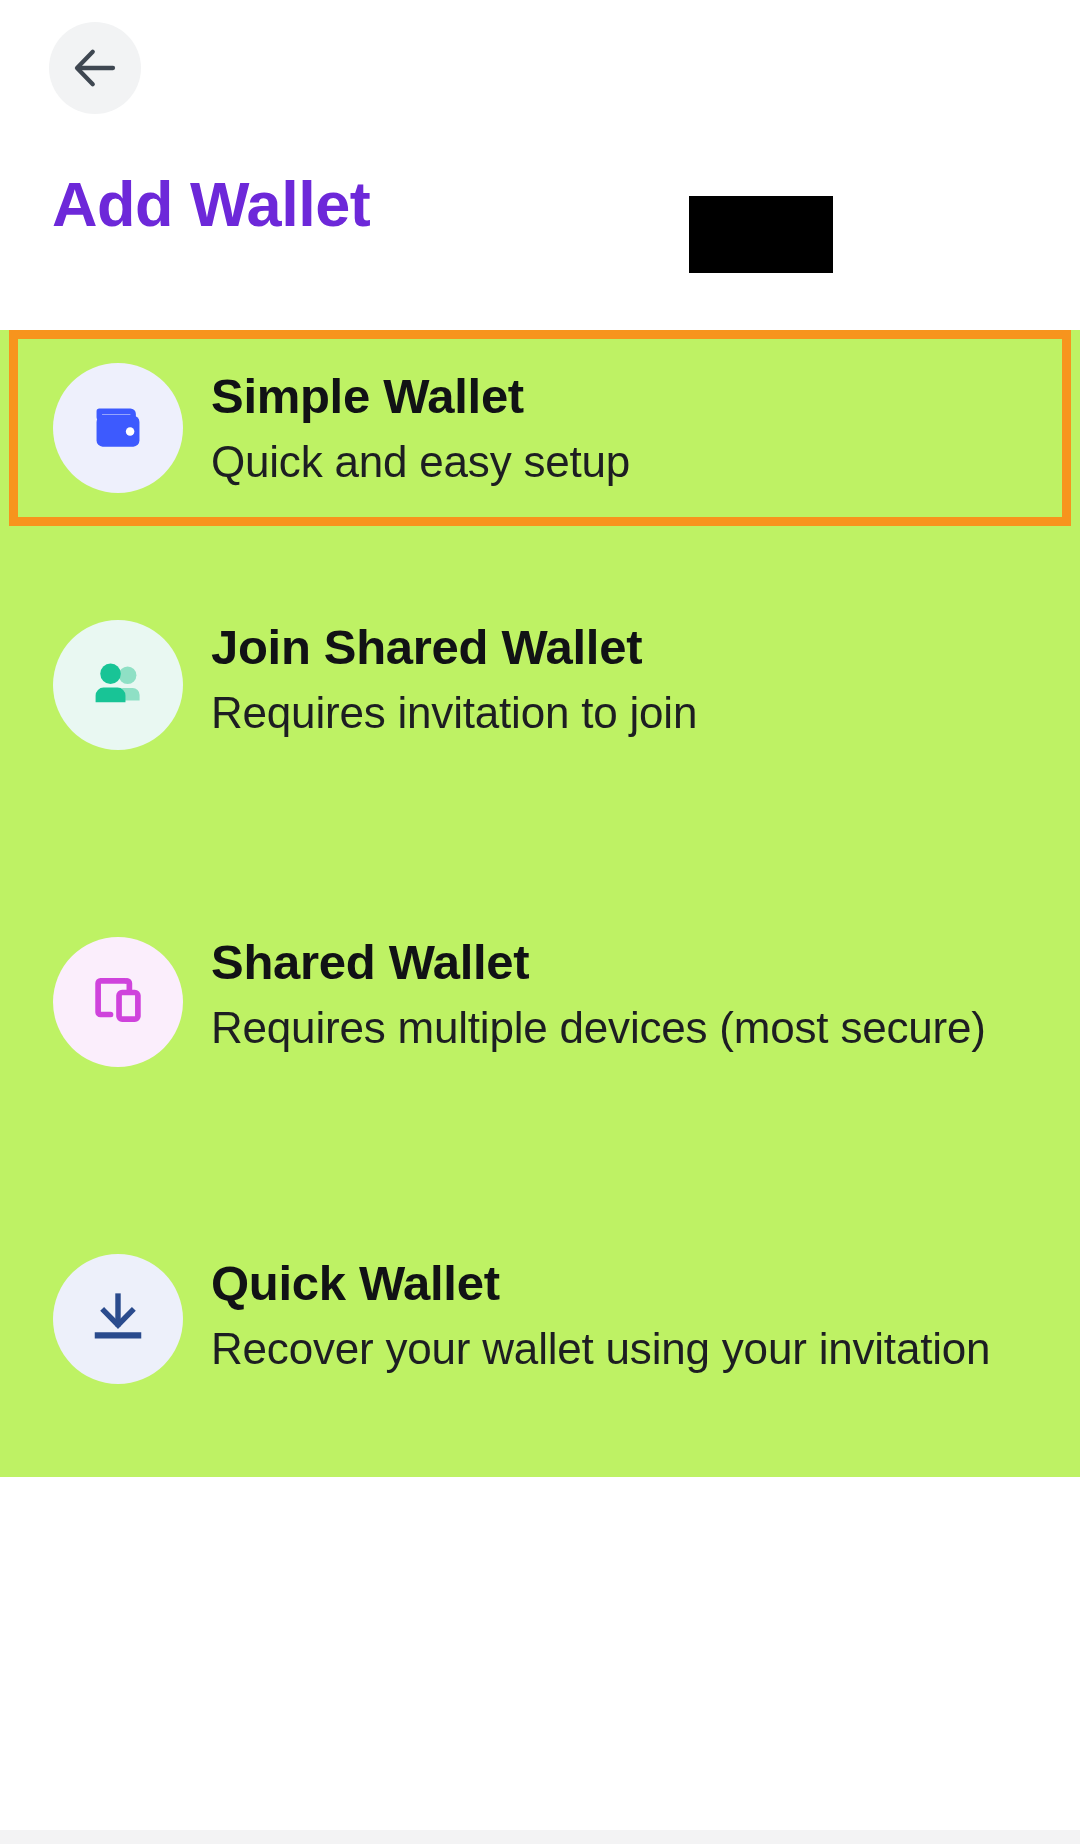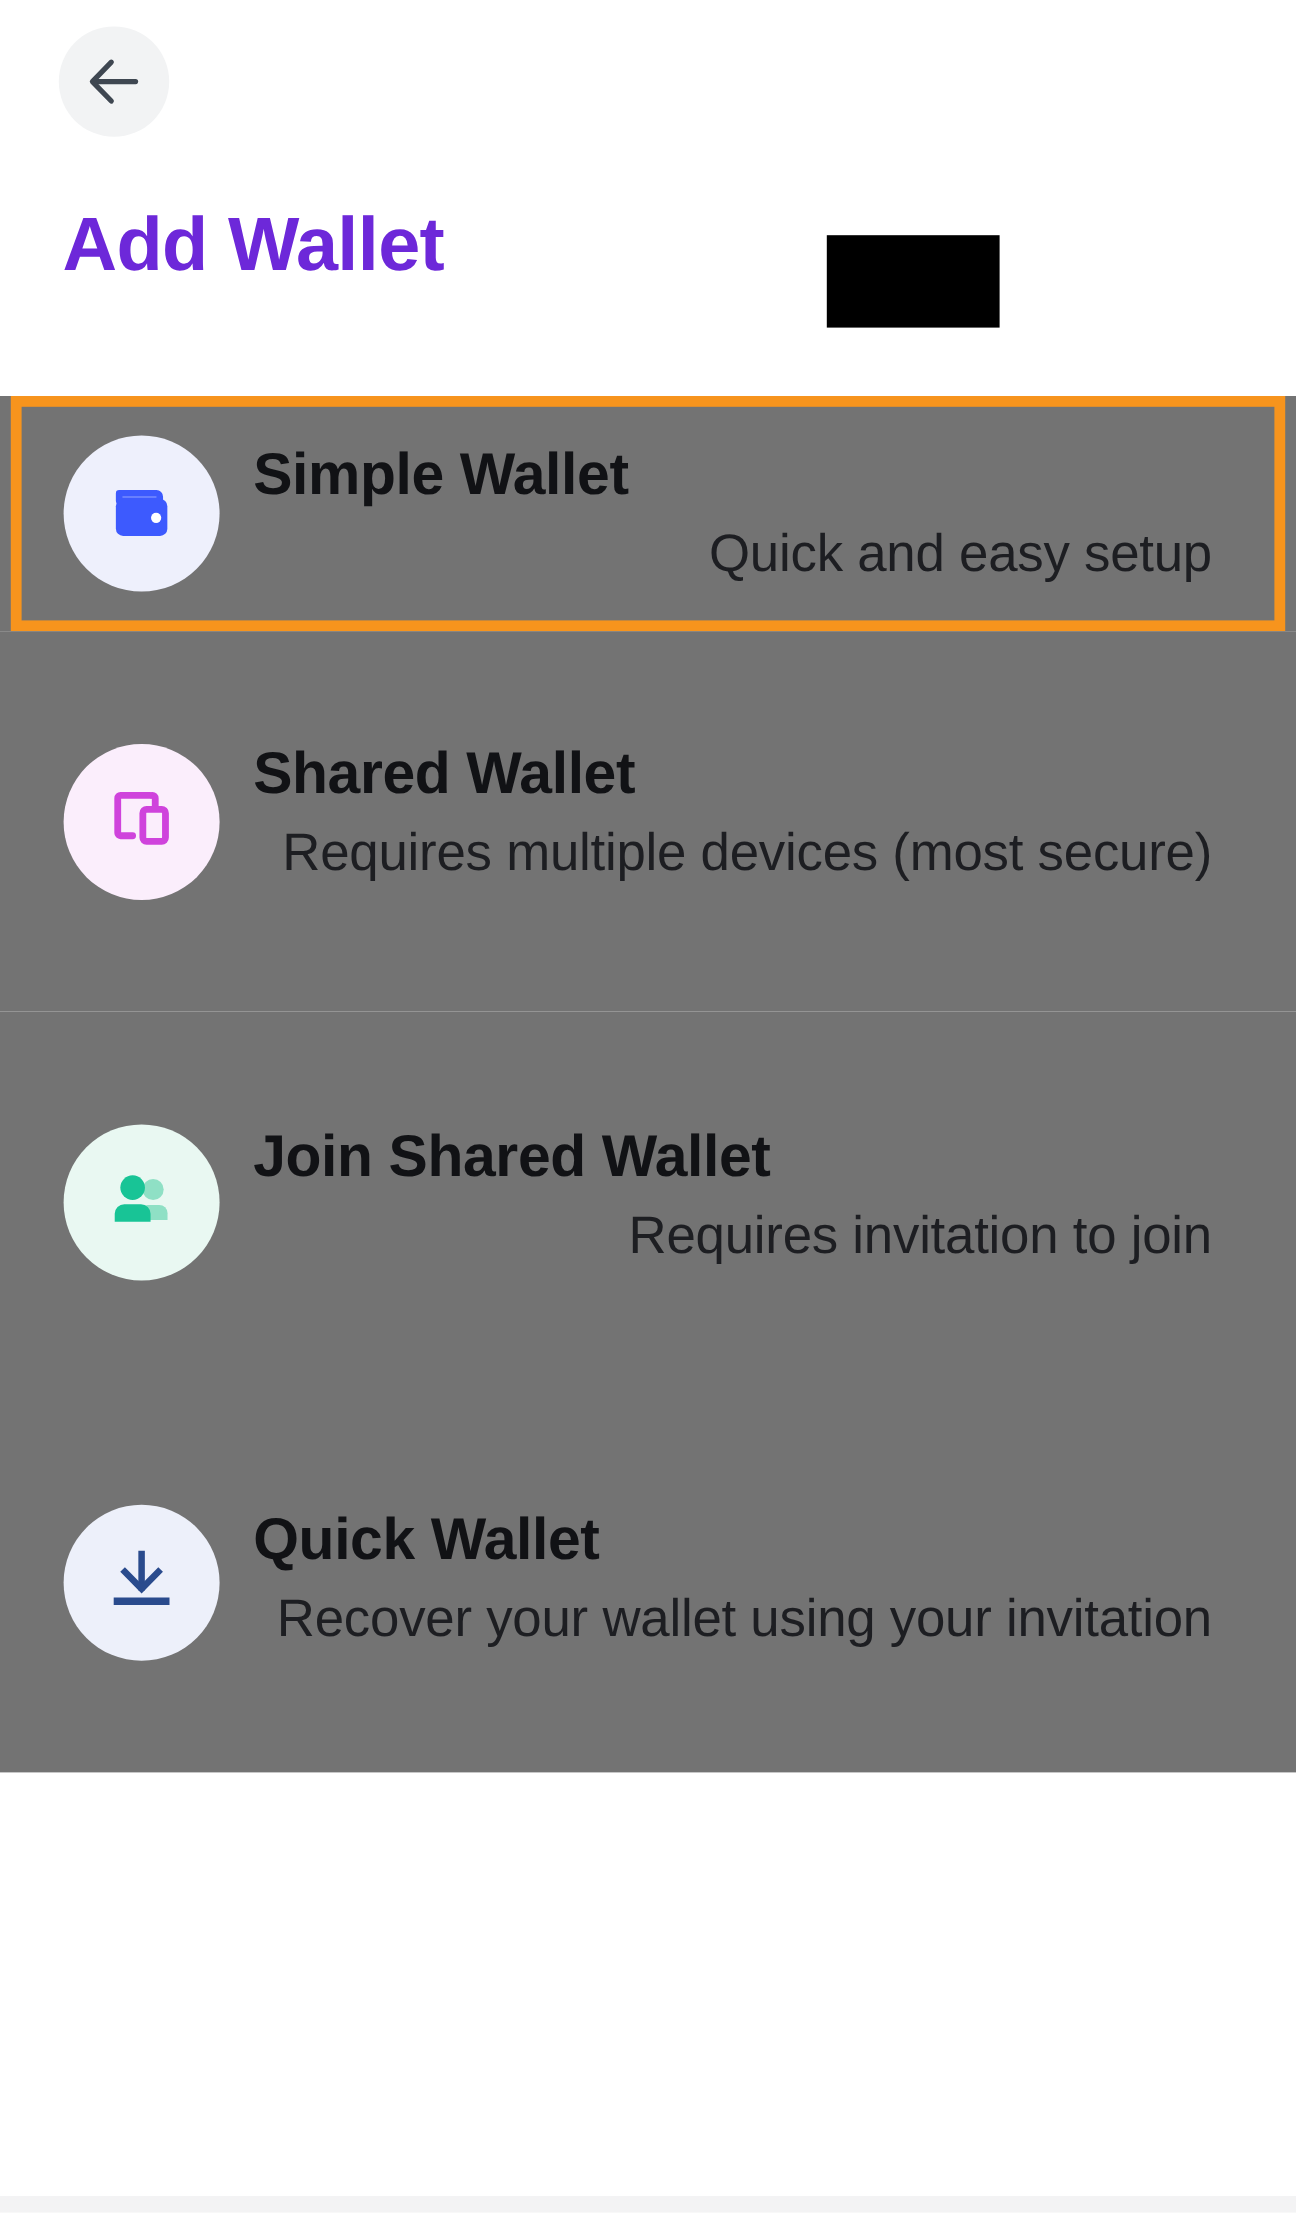--- a/index.html
+++ b/index.html
@@ -69,21 +69,21 @@
     top: 330px;
     width: 1080px;
   }
 
   .wallet-row {
     position: relative;
     display: flex;
     align-items: center;
     width: 1080px;
     height: 317px;
-    background: #737373;
+    background: #bef264;
     cursor: pointer;
   }
 
   .wallet-row.first { height: 196px; }
 
   
   .wallet-row.highlighted::after {
     content: "";
     position: absolute;
     left: 9px;
@@ -125,21 +125,20 @@
     letter-spacing: -0.3px;
   }
 
   .row-subtitle {
     margin-top: 8px;
     font-size: 44px;
     font-weight: 400;
     color: #1d1e22;
     line-height: 1.28;
     letter-spacing: -0.2px;
-    text-align: right;
   }
 
   .first .row-text { margin-top: 2px; }
 
   
   .wallet-row.r2 .row-text { transform: translateY(-6px); }
   .wallet-row.r3 .row-text { transform: translateY(-4px); }
   .wallet-row.r4 .row-text { transform: translateY(-2px); }
 
   .bottom-strip {
@@ -183,53 +182,53 @@
             <circle cx="16.4" cy="14" r="1.55" fill="#ffffff"></circle>
           </svg>
         </span>
       </div>
       <div class="row-text">
         <div class="row-title">Simple Wallet</div>
         <div class="row-subtitle">Quick and easy setup</div>
       </div>
     </div>
 
-    <div class="wallet-row r2">
-      <div class="icon-badge badge-shared">
-        <span>
-          <svg width="62" height="62" viewBox="0 0 24 24" fill="none" stroke="#cf43dc" stroke-width="2.2" stroke-linecap="round" stroke-linejoin="round">
-            <path d="M14.6 4.6H5.2a0.9 0.9 0 0 0-0.9 0.9v11.2a0.9 0.9 0 0 0 0.9 0.9h3.9"></path>
-            <path d="M15.5 4.6a0.9 0.9 0 0 1 0.9 0.9V8"></path>
-            <rect x="12.4" y="9.1" width="7.3" height="10.3" rx="1.2"></rect>
-          </svg>
-        </span>
-      </div>
-      <div class="row-text">
-        <div class="row-title">Shared Wallet</div>
-        <div class="row-subtitle">Requires multiple devices (most secure)</div>
-      </div>
-    </div>
-
     <div class="wallet-row r3">
       <div class="icon-badge badge-join">
         <span>
           <svg width="64" height="64" viewBox="0 0 24 24" fill="none">
             <circle cx="15.6" cy="9.1" r="3.3" fill="#8fe0c5"></circle>
             <path d="M11.4 18.6v-2.1a2.6 2.6 0 0 1 2.6-2.6h3.5a2.6 2.6 0 0 1 2.6 2.6v2.1z" fill="#8fe0c5"></path>
             <circle cx="9.2" cy="8.5" r="3.85" fill="#18c496"></circle>
             <path d="M3.6 19.2v-2.5a3 3 0 0 1 3-3h5.2a3 3 0 0 1 3 3v2.5z" fill="#18c496"></path>
           </svg>
         </span>
       </div>
       <div class="row-text">
         <div class="row-title">Join Shared Wallet</div>
         <div class="row-subtitle">Requires invitation to join</div>
       </div>
     </div>
 
+    <div class="wallet-row r2">
+      <div class="icon-badge badge-shared">
+        <span>
+          <svg width="62" height="62" viewBox="0 0 24 24" fill="none" stroke="#cf43dc" stroke-width="2.2" stroke-linecap="round" stroke-linejoin="round">
+            <path d="M14.6 4.6H5.2a0.9 0.9 0 0 0-0.9 0.9v11.2a0.9 0.9 0 0 0 0.9 0.9h3.9"></path>
+            <path d="M15.5 4.6a0.9 0.9 0 0 1 0.9 0.9V8"></path>
+            <rect x="12.4" y="9.1" width="7.3" height="10.3" rx="1.2"></rect>
+          </svg>
+        </span>
+      </div>
+      <div class="row-text">
+        <div class="row-title">Shared Wallet</div>
+        <div class="row-subtitle">Requires multiple devices (most secure)</div>
+      </div>
+    </div>
+
     <div class="wallet-row r4">
       <div class="icon-badge badge-import">
         <span>
           <svg width="62" height="62" viewBox="0 0 24 24" fill="none" stroke="#2a4b8d" stroke-width="2.1" stroke-linecap="square" stroke-linejoin="miter">
             <line x1="12" y1="3.9" x2="12" y2="14.6"></line>
             <polyline points="6.6,9.6 12,15.1 17.4,9.6"></polyline>
             <line x1="4.2" y1="19.1" x2="19.8" y2="19.1" stroke-width="2.4"></line>
           </svg>
         </span>
       </div>

